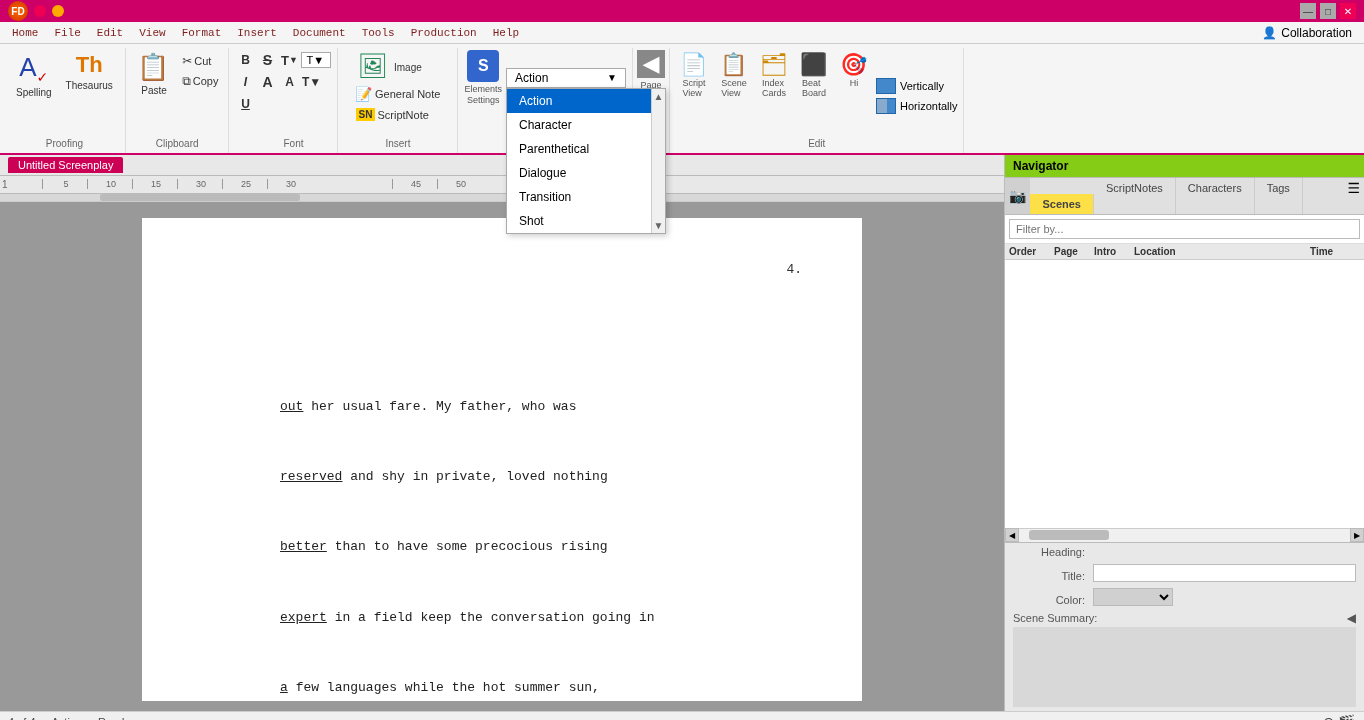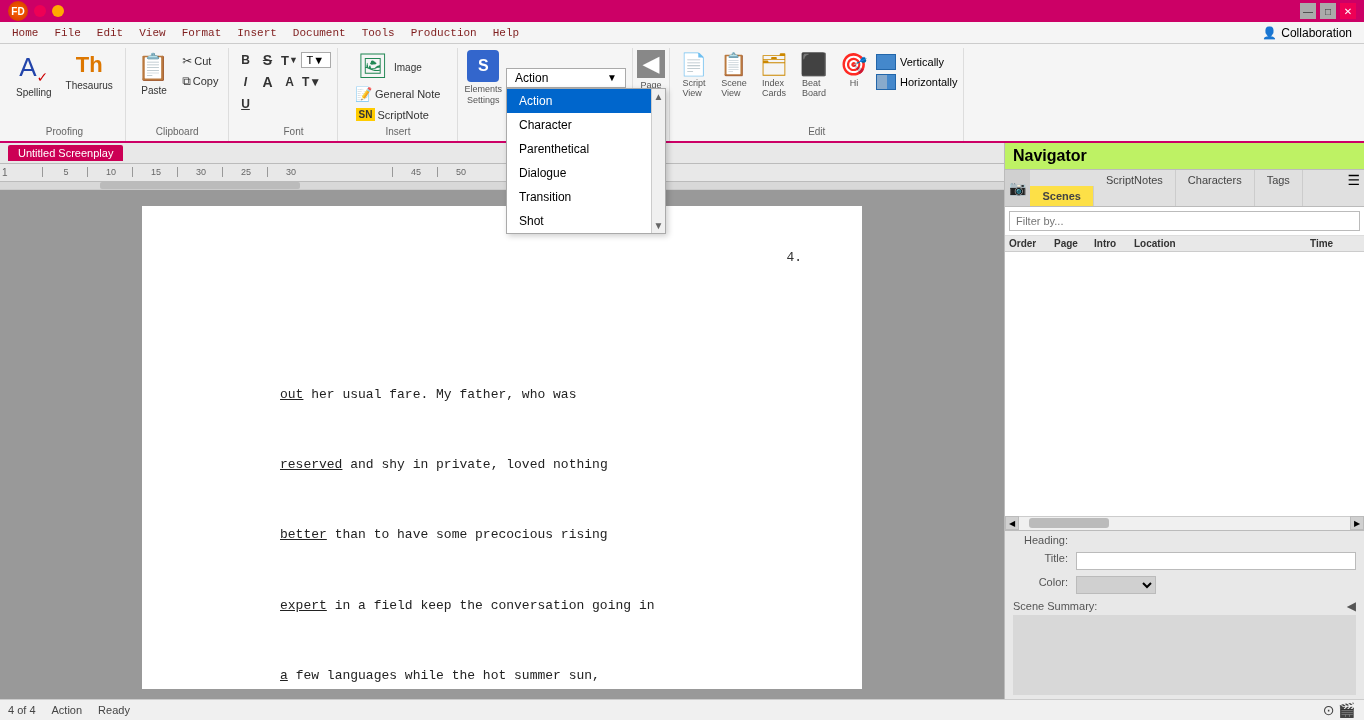--- a/index.html
+++ b/index.html
@@ -44,21 +44,21 @@
     }
     .ribbon-group {
       display: flex;
       flex-direction: column;
       align-items: center;
       border-right: 1px solid #ddd;
       padding: 2px 6px;
       min-width: 60px;
     }
     .ribbon-group-content { display: flex; gap: 2px; align-items: flex-start; flex: 1; }
-    .ribbon-group-label { font-size: 10px; color: #666; margin-top: 2px; padding-bottom: 2px; }
+    .ribbon-group-label { font-size: 10px; color: #666; margin-top: 14px; padding-bottom: 2px; }
 
     .ribbon-btn-sm {
       display: flex;
       align-items: center;
       gap: 2px;
       padding: 2px 4px;
       cursor: pointer;
       font-size: 11px;
       color: #333;
       background: transparent;
@@ -203,23 +203,23 @@
 
     
     .navigator {
       width: 360px;
       background: #e8e8e8;
       border-left: 1px solid #bbb;
       display: flex;
       flex-direction: column;
     }
     .navigator-header {
-      background: #bef264;
+      background: #84cc16;
       padding: 4px 8px;
-      font-size: 16px;
+      font-size: 12px;
       font-weight: bold;
       border-bottom: 1px solid #bbb;
     }
     .navigator-tabs {
       display: flex;
       background: #e0e0e0;
       border-bottom: 1px solid #bbb;
     }
     .nav-tab {
       padding: 4px 12px;
@@ -275,23 +275,24 @@
     .nav-scrollbar-thumb { width: 80px; height: 10px; background: #bbb; margin-left: 10px; border-radius: 3px; }
     .nav-scrollbar-btn { width: 14px; height: 14px; background: #d0d0d0; display: flex; align-items: center; justify-content: center; font-size: 8px; cursor: pointer; border: 1px solid #bbb; }
 
     
     .properties-panel {
       background: #e8e8e8;
       border-top: 1px solid #bbb;
     }
     .prop-row {
       display: flex;
-      align-items: flex-start;
+      align-items: flex-end;
       padding: 3px 8px;
       gap: 8px;
+      margin-left: 17px;
     }
     .prop-label { font-size: 11px; color: #555; width: 55px; text-align: right; }
     .prop-input {
       flex: 1;
       height: 18px;
       background: white;
       border: 1px solid #bbb;
       font-size: 11px;
       padding: 1px 4px;
     }
@@ -515,21 +516,21 @@
         </div>
         <div class="view-btn">
           <div style="font-size:22px;color:#8855aa;">⬛</div>
           <div class="view-btn-label">Beat<br>Board</div>
         </div>
         <div class="view-btn">
           <div style="font-size:22px;">🎯</div>
           <div class="view-btn-label">Hi</div>
         </div>
         <div style="display:flex;flex-direction:column;gap:4px;padding-top:4px;">
-          <div style="display:flex;align-items:center;gap:4px;cursor:pointer;font-size:11px;">
+          <div style="display:flex;align-items:center;gap:4px;cursor:pointer;font-size:11px;margin-top:24px;">
             <div style="width:20px;height:16px;background:#4488cc;border:1px solid #2266aa;"></div>
             <span>Vertically</span>
           </div>
           <div style="display:flex;align-items:center;gap:4px;cursor:pointer;font-size:11px;">
             <div style="width:20px;height:16px;background:#4488cc;border:1px solid #2266aa;display:flex;flex-direction:row;">
               <div style="width:10px;height:100%;background:#88aacc;"></div>
             </div>
             <span>Horizontally</span>
           </div>
         </div>

